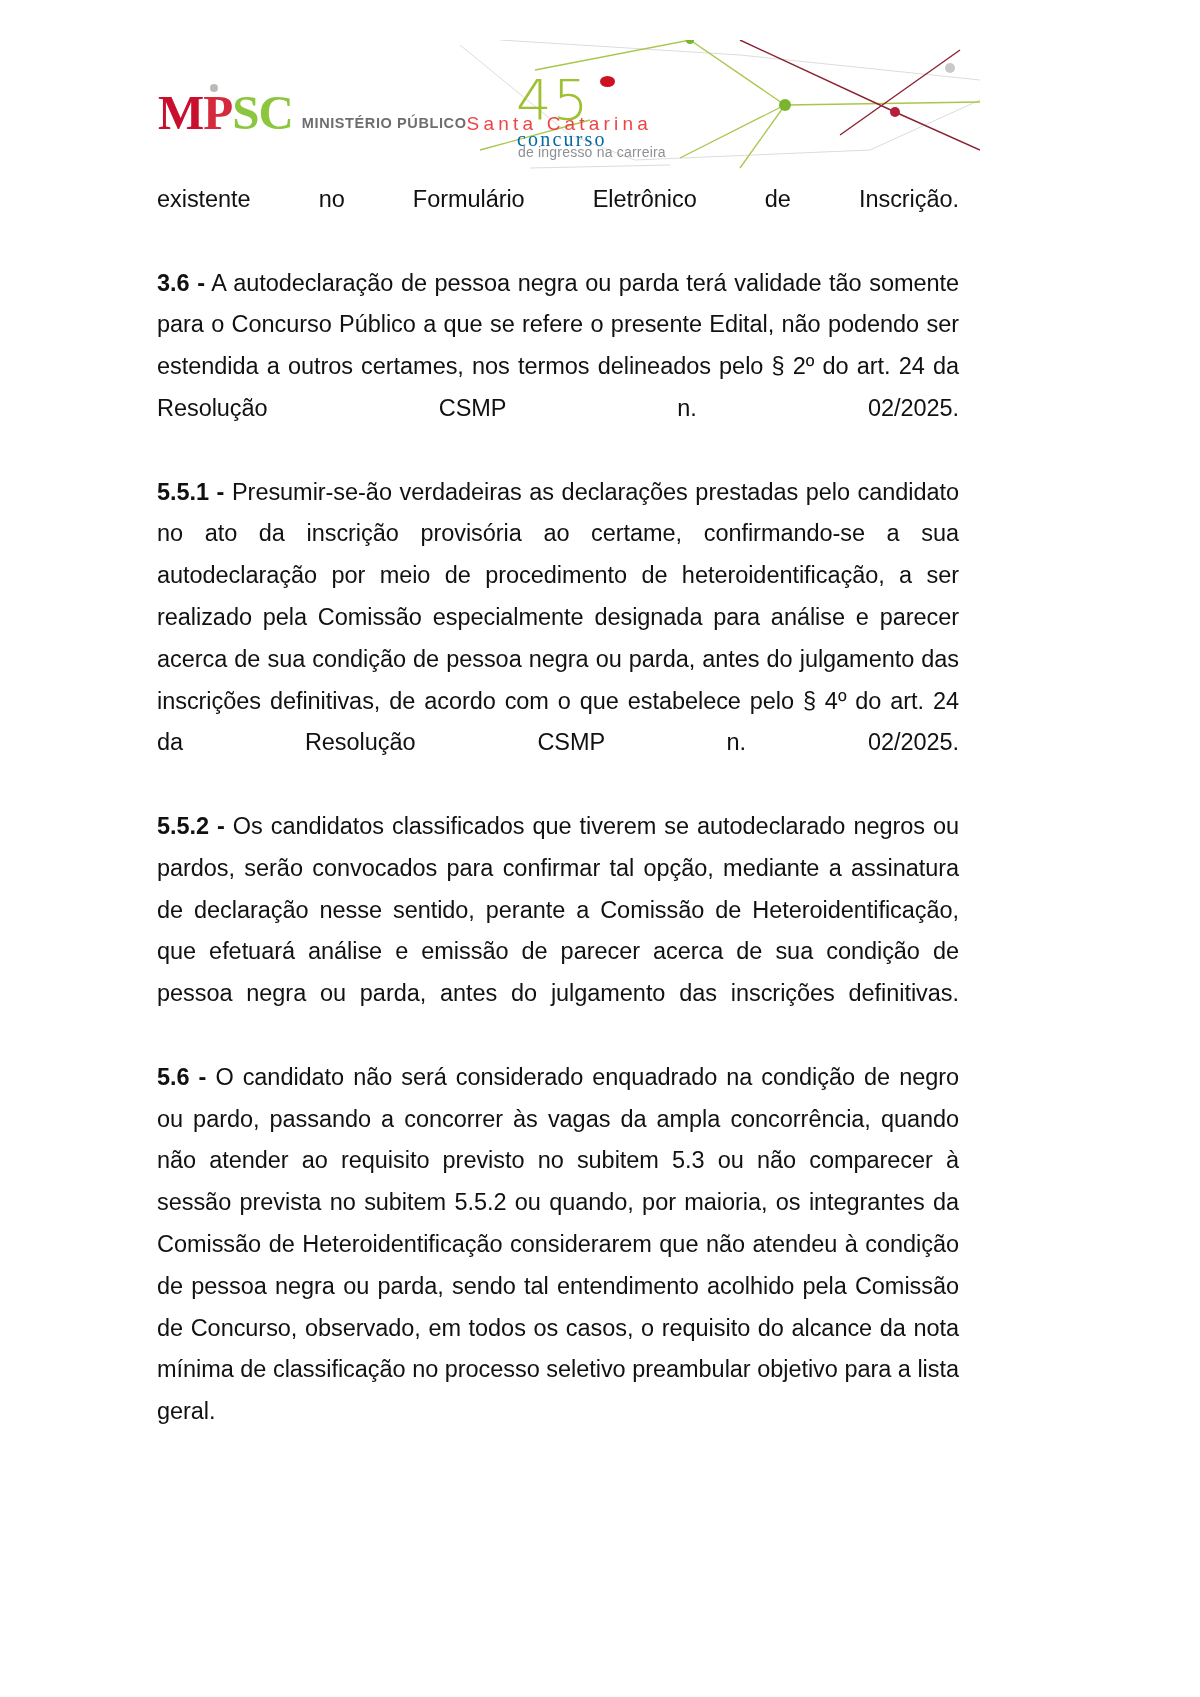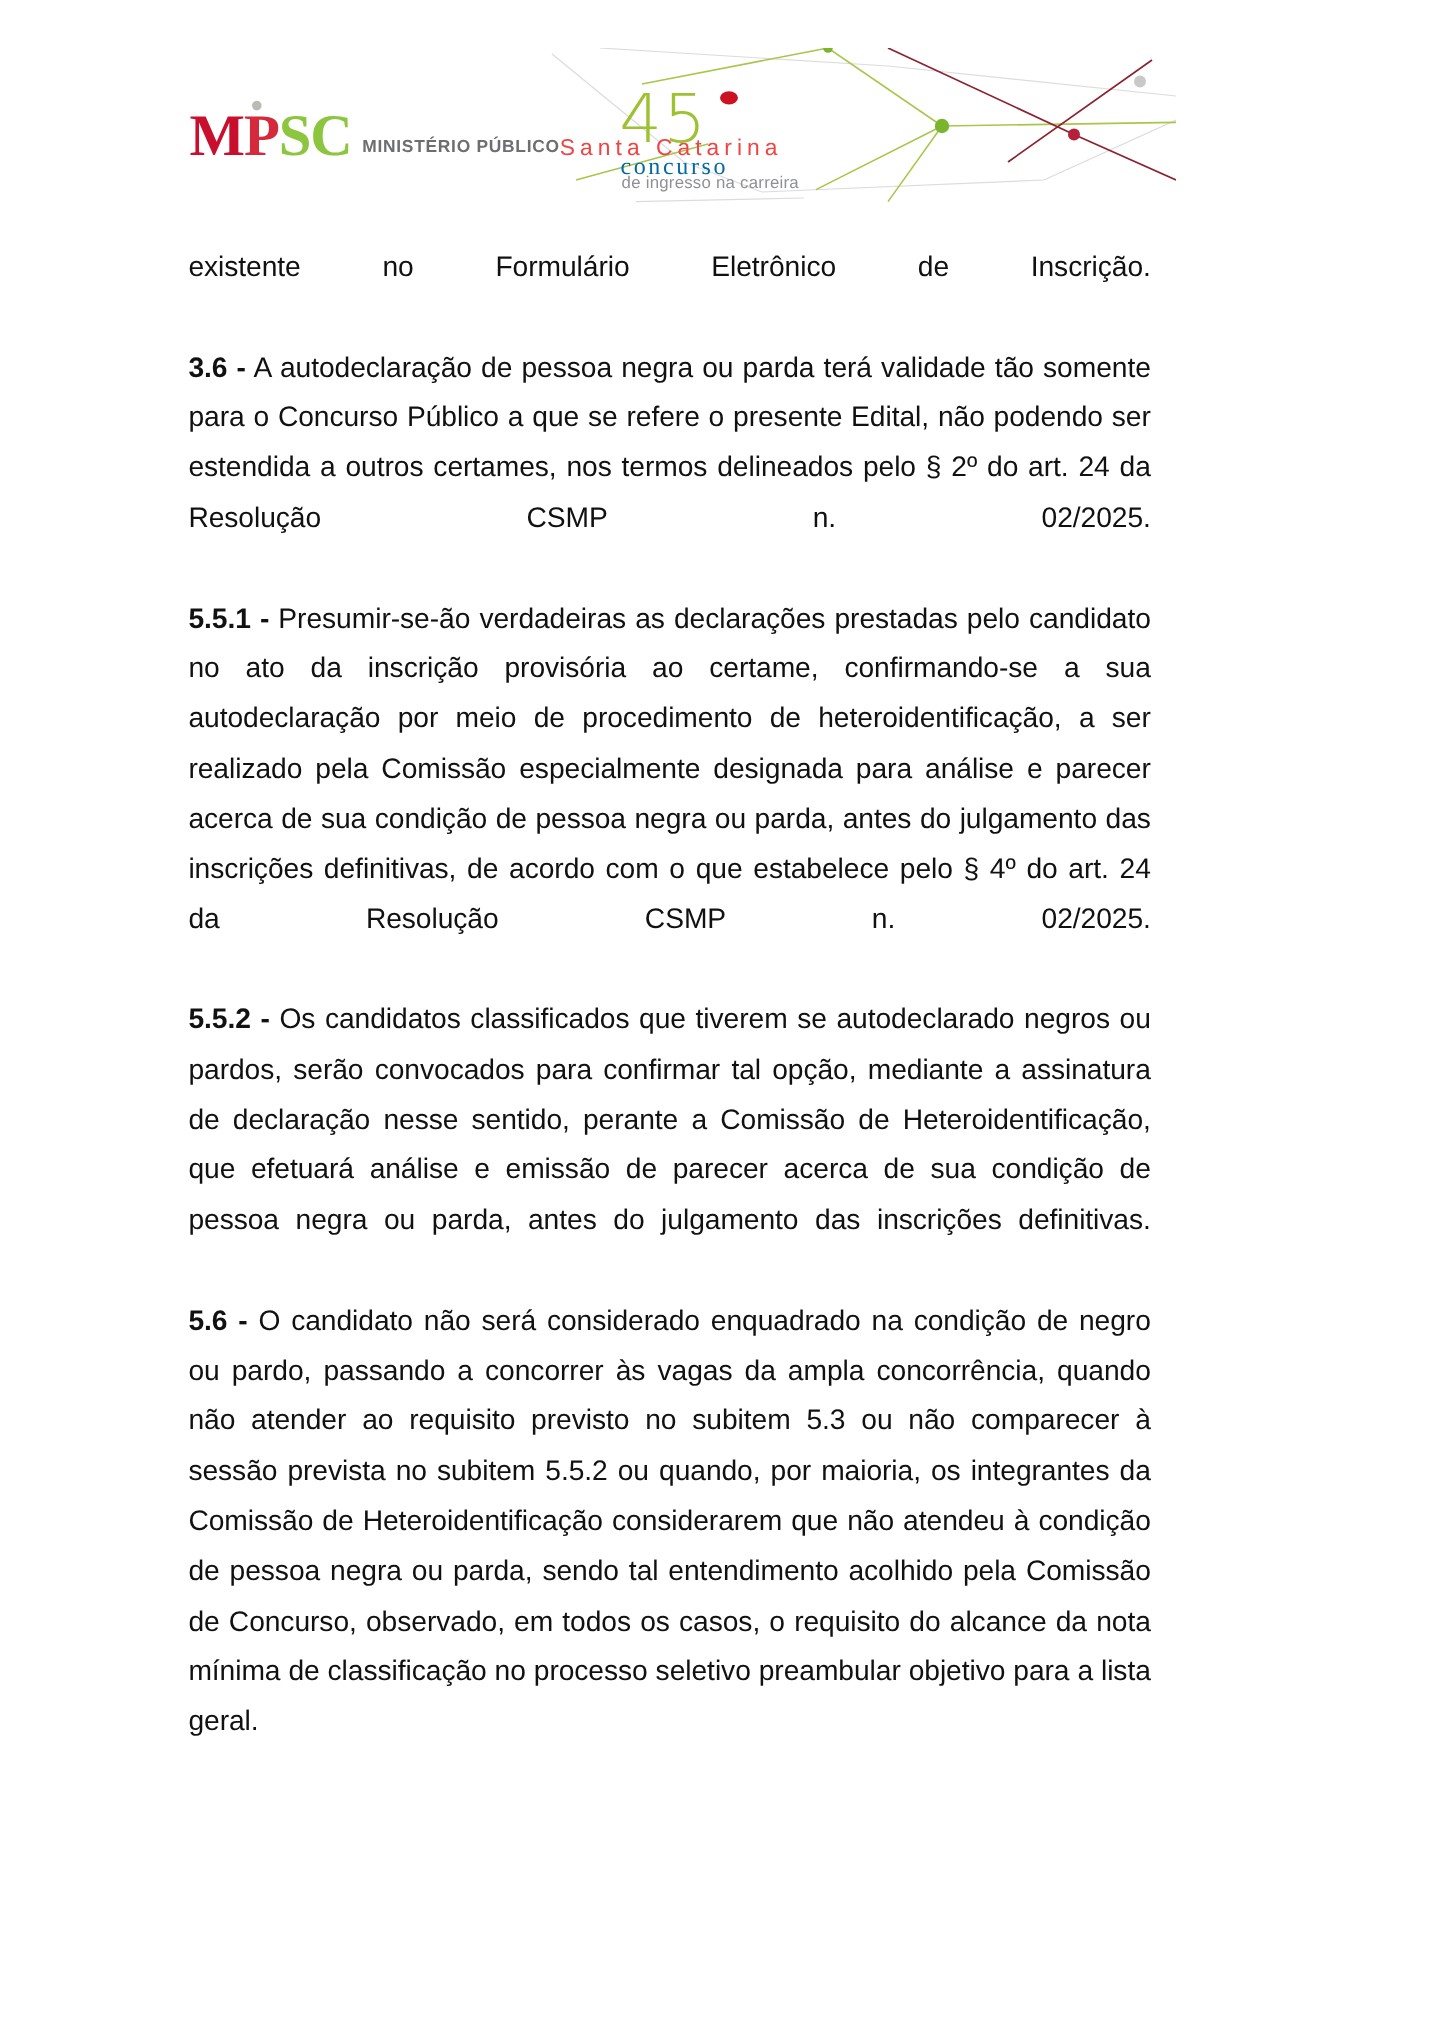--- a/index.html
+++ b/index.html
@@ -141,21 +141,21 @@
     left: 440px;
     top: 40px;
     width: 540px;
     height: 130px;
   }
 
   
   .doc-body {
     position: absolute;
     left: 157px;
-    top: 202px;
+    top: 179px;
     width: 802px;
   }
   p.para {
     margin: 0 0 0 0;
     font-size: 23.5px;
     line-height: 41.8px;
     text-align: justify;
     text-justify: inter-word;
     font-family: "Liberation Sans", "DejaVu Sans", sans-serif;
     color: #111111;

